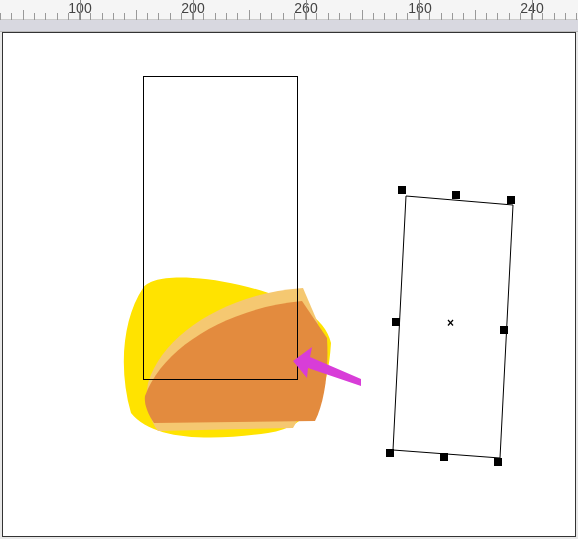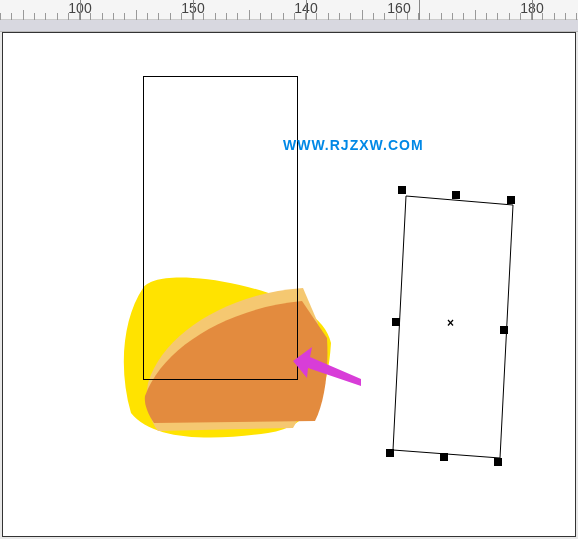--- a/index.html
+++ b/index.html
@@ -99,24 +99,24 @@
       position: absolute;
       border: 1px solid #000;
       background: transparent;
     }
   </style>
 </head>
 <body>
 
 <div class="ruler-h">
   <span class="tick-label" style="left:80px">100</span>
-  <span class="tick-label" style="left:193px">150</span>
-  <span class="tick-label" style="left:306px">140</span>
-  <span class="tick-label" style="left:399px">160</span>
-  <span class="tick-label" style="left:532px">180</span>
+  <span class="tick-label" style="left:193px">200</span>
+  <span class="tick-label" style="left:306px">260</span>
+  <span class="tick-label" style="left:420px">160</span>
+  <span class="tick-label" style="left:532px">240</span>
 
   <div class="tick-major" style="left:80px"></div>
   <div class="tick-major" style="left:193px"></div>
   <div class="tick-major" style="left:306px"></div>
   <div class="tick-major" style="left:419px"></div>
   <div class="tick-major" style="left:532px"></div>
   <div class="tick-medium" style="left:23px"></div>
   <div class="tick-medium" style="left:136px"></div>
   <div class="tick-medium" style="left:249px"></div>
   <div class="tick-medium" style="left:362px"></div>
@@ -190,21 +190,20 @@
   <svg style="position:absolute;left:139px;top:260px;width:190px;height:135px;">
     <path d="M 3 103 C 20 55, 85 15, 160 8 L 185 45 C 187 80, 182 110, 173 128 L 12 130 C 5 120, 2 110, 3 103 Z" fill="#e38b3e"></path>
   </svg>
 
   <div class="shape-rect" style="left:140px;top:43px;width:155px;height:304px;"></div>
 
   <svg class="arrow" style="left:290px;top:310px;width:70px;height:48px;">
     <polygon points="0,18 19,4 17,14 68,36 68,43 15,25 14,35" fill="#d83dd8"></polygon>
   </svg>
 
-  <div class="watermark-url" style="left:280px;top:104px;">WWW.RJZXW.COM</div>
 
   <svg style="position:absolute;left:380px;top:155px;width:140px;height:280px;">
     <polygon points="23,8 130,17 117,270 10,262" fill="none" stroke="#000" stroke-width="1"></polygon>
   </svg>
 
   <div class="sel-handle" style="left:395px;top:153px;"></div>
   <div class="sel-handle" style="left:449px;top:158px;"></div>
   <div class="sel-handle" style="left:504px;top:163px;"></div>
   <div class="sel-handle" style="left:389px;top:285px;"></div>
   <div class="sel-handle" style="left:497px;top:293px;"></div>

